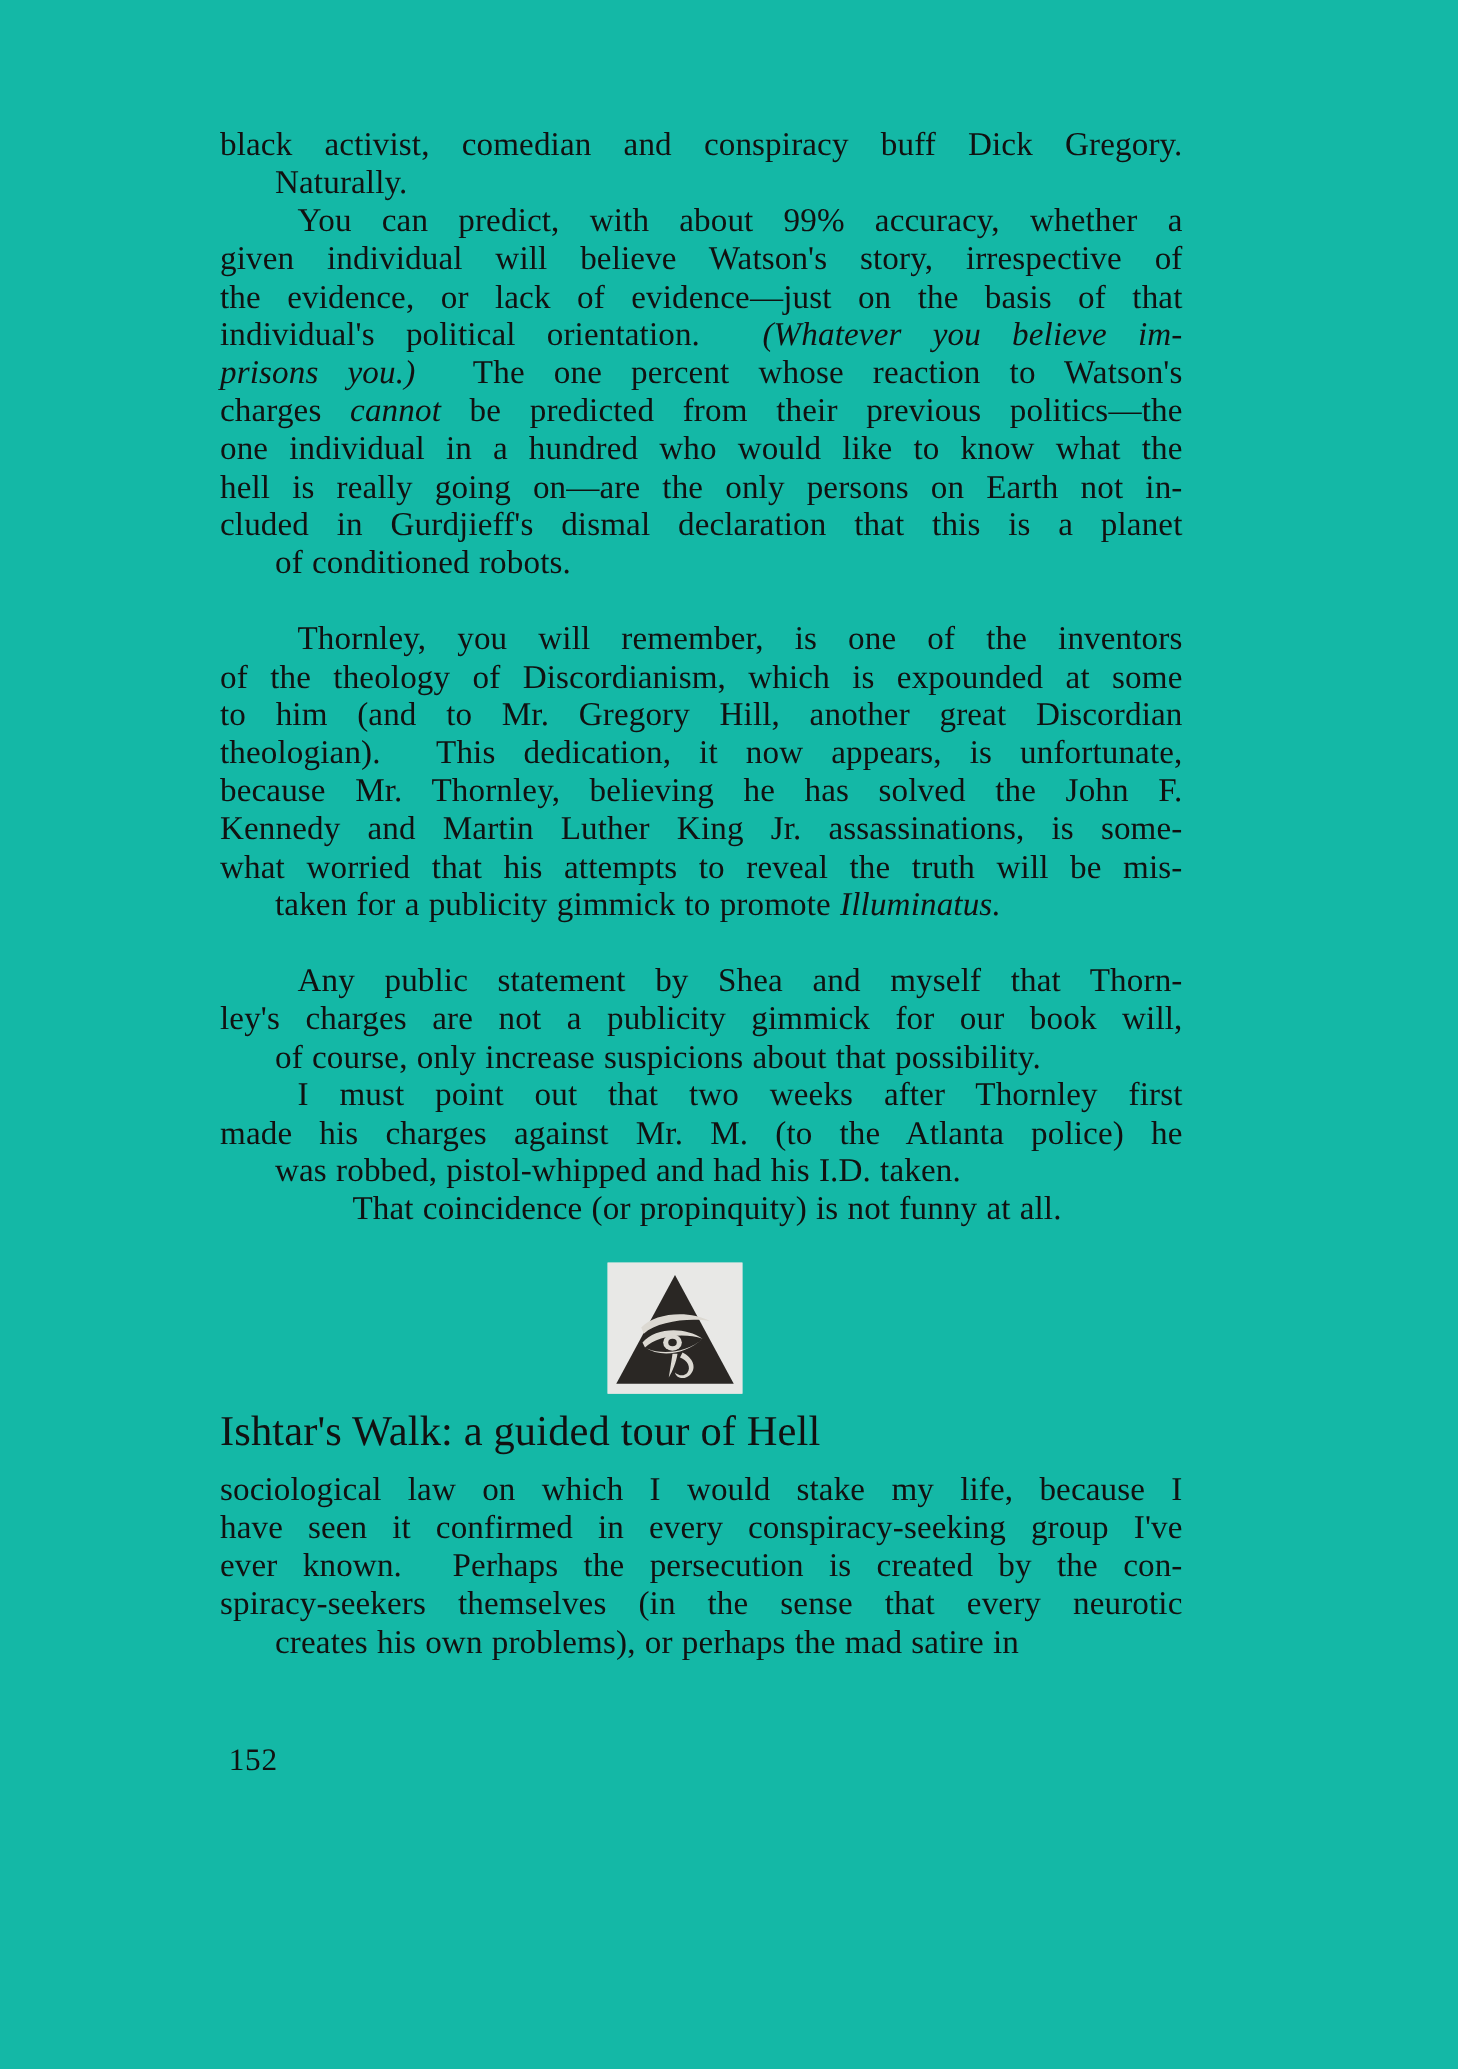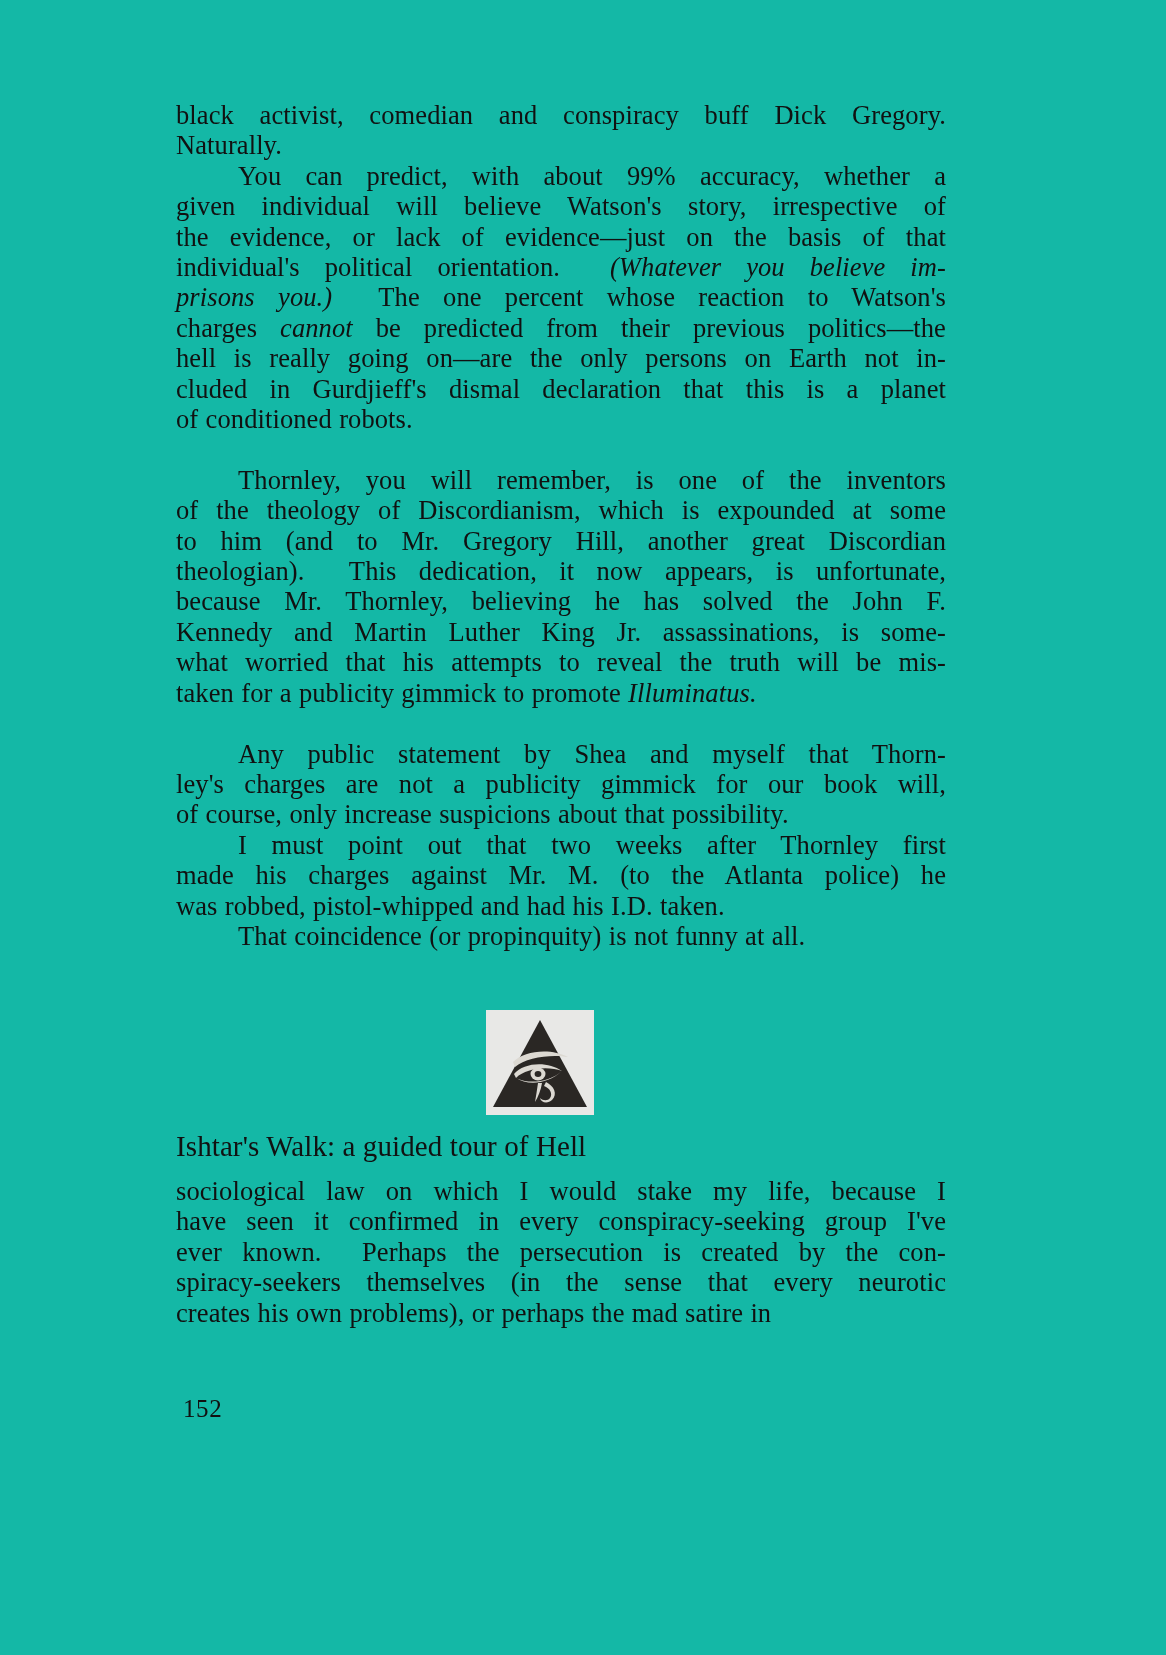--- a/index.html
+++ b/index.html
@@ -42,20 +42,21 @@
     white-space: pre-wrap;
   }
   
   .para .line.j {
     text-align: justify;
     text-align-last: justify;
   }
   .para .line.last {
     text-align: center;
     text-align-last: left;
+    margin-left: 44px;
   }
   .indent {
     display: inline-block;
     width: 62px;
   }
   .gap-before {
     margin-top: 30.4px;
   }
   em, .ital {
     font-style: italic;
@@ -72,21 +73,21 @@
   .figure svg {
     display: block;
     width: 108px;
     height: 105px;
   }
   .subhead {
     position: absolute;
     left: 176px;
     top: 1131px;
     width: 770px;
-    font-size: 29px;
+    font-size: 34px;
     line-height: 30.4px;
     letter-spacing: 0.1px;
   }
   .tail-block {
     position: absolute;
     left: 176px;
     top: 1176px;
     width: 770px;
   }
   .folio {
@@ -109,20 +110,21 @@
       <span class="line last">Naturally.</span>
     </p>
 
     <p class="para">
       <span class="line j"><span class="indent"></span><span>You can predict, with about 99% accuracy, whether a</span></span>
       <span class="line j">given individual will believe Watson's story, irrespective of</span>
       <span class="line j">the evidence, or lack of evidence—just on the basis of that</span>
       <span class="line j">individual's political orientation.&nbsp; <em>(Whatever you believe im-</em></span>
       <span class="line j"><em>prisons you.)</em>&nbsp; The one percent whose reaction to Watson's</span>
       <span class="line j">charges <em>cannot</em> be predicted from their previous politics—the</span>
+      <span class="line j">one individual in a hundred who would like to know what the</span>
       <span class="line j">hell is really going on—are the only persons on Earth not in-</span>
       <span class="line j">cluded in Gurdjieff's dismal declaration that this is a planet</span>
       <span class="line last">of conditioned robots.</span>
     </p>
 
     <p class="para gap-before">
       <span class="line j"><span class="indent"></span><span>Thornley, you will remember, is one of the inventors</span></span>
       <span class="line j">of the theology of Discordianism, which is expounded at some</span>
       <span class="line j">to him (and to Mr. Gregory Hill, another great Discordian</span>
       <span class="line j">theologian).  This dedication, it now appears, is unfortunate,</span>

